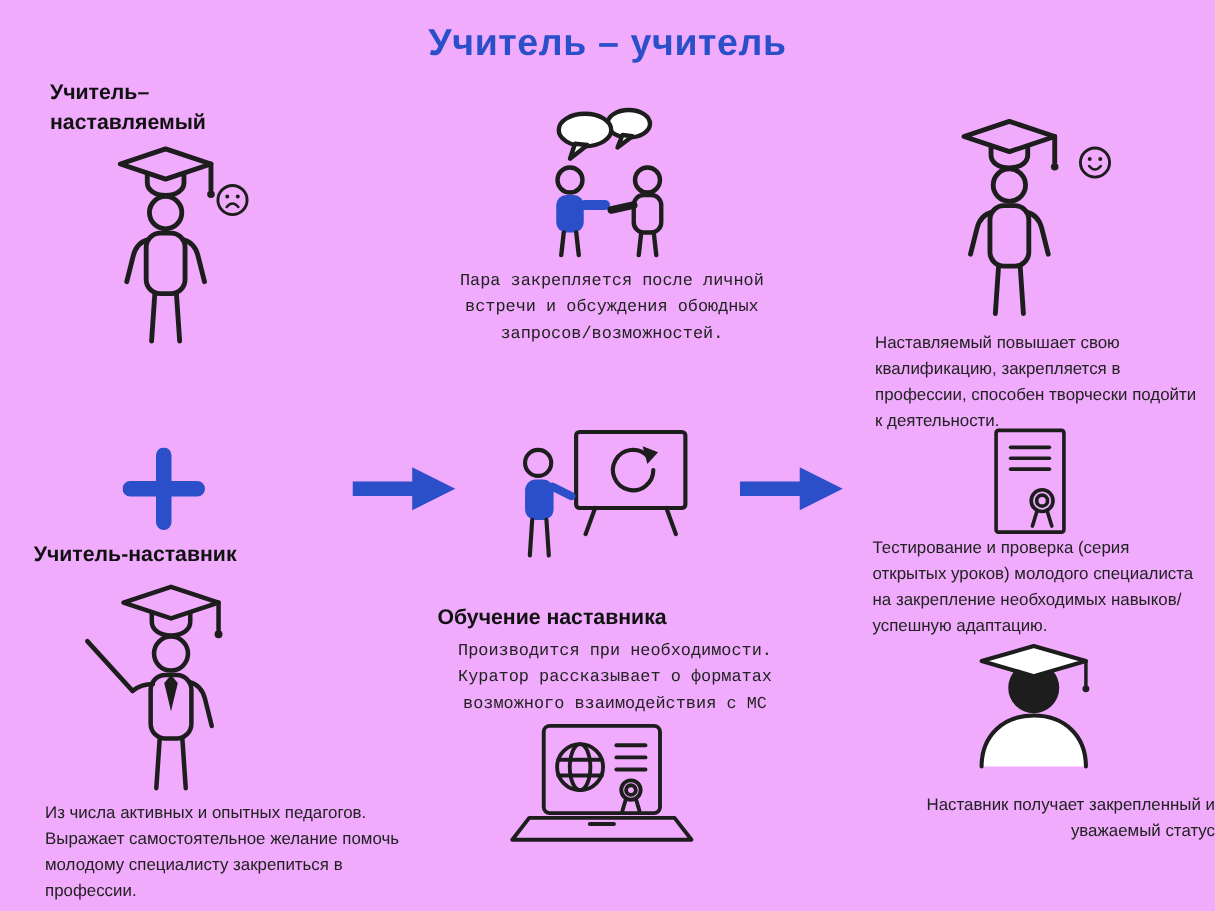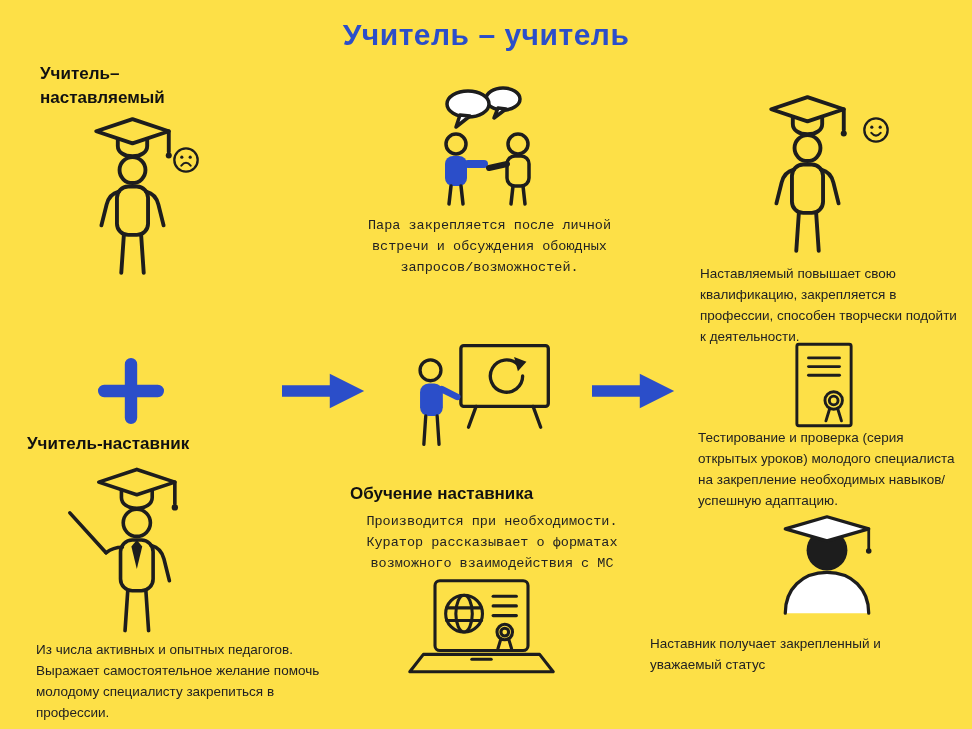--- a/index.html
+++ b/index.html
@@ -1,21 +1,21 @@
 <!DOCTYPE html>
 <html lang="ru" style="--accent: #2b4ec9; --ink: #1d1d1d; --text: #1a1a1a;"><head>
 <meta charset="utf-8">
 <title>Учитель – учитель</title>
 <style>
   :root { --accent:#2b4ec9; --ink:#1d1d1d; --text:#1a1a1a; }
   * { margin:0; padding:0; box-sizing:border-box; }
   html,body { background:#ffffff; }
   .canvas {
     position:relative; width:972px; height:729px; margin:0 auto;
-    background:#fde047; overflow:hidden;
+    background:#f0abfc; overflow:hidden;
     font-family:"Liberation Sans", sans-serif; color:var(--text);
   }
   .abs { position:absolute; }
   .title {
     font-size:30px; font-weight:bold; color:var(--accent);
     text-align:center; letter-spacing:.5px;
   }
   .h {
     font-weight:bold; font-size:17px; color:#111;
     text-align:left; white-space:pre-line; line-height:1.4;
@@ -217,15 +217,15 @@
   <div class="abs iconbox" style="left:776px; top:502px; width:102px; height:126px;">
     <svg viewBox="0 0 110 112" aria-hidden="true">
       <path d="M10,108 c0,-26 18,-44 45,-44 s45,18 45,44" fill="#ffffff" stroke="var(--ink)" stroke-width="3.5" stroke-linecap="round"></path>
       <circle cx="55" cy="40" r="22" fill="var(--ink)"></circle>
       <polygon points="55,4 100,17 55,30 10,17" fill="#ffffff" stroke="var(--ink)" stroke-width="3.5" stroke-linejoin="round"></polygon>
       <line x1="100" y1="17" x2="100" y2="38" stroke="var(--ink)" stroke-width="3" stroke-linecap="round"></line>
       <circle cx="100" cy="41" r="3" fill="var(--ink)"></circle>
     </svg>
   </div>
 
-  <div class="abs p" style="left:650px; top:634px; width:295px;">Наставник получает закрепленный и уважаемый статус</div>
+  <div class="abs p" style="left:677px; top:634px; width:295px;text-align:right;">Наставник получает закрепленный и уважаемый статус</div>
 
 </div>
 
 </body></html>

